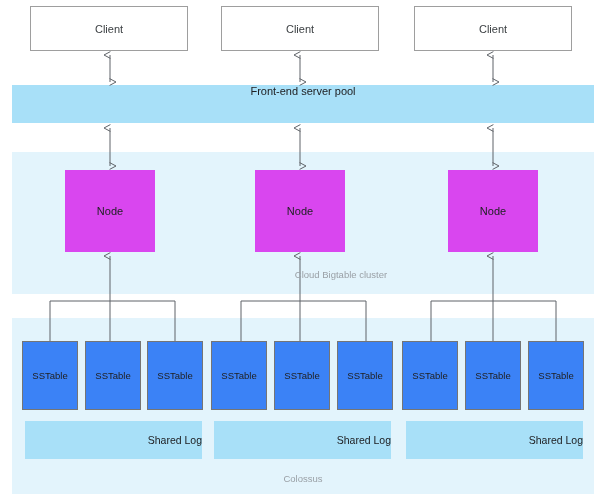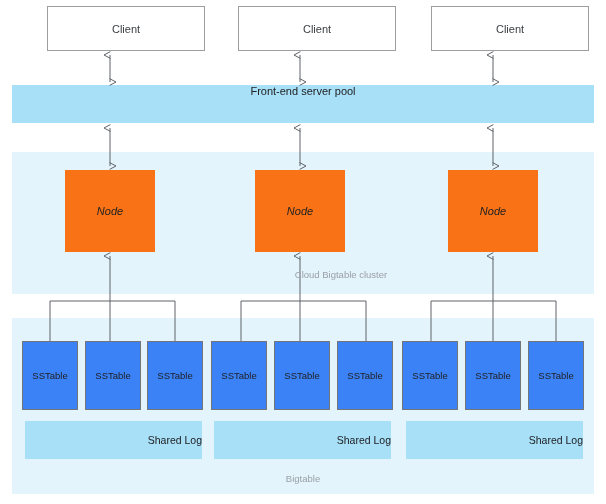--- a/index.html
+++ b/index.html
@@ -33,27 +33,25 @@
     display: flex;
     align-items: center;
     justify-content: center;
     text-align: center;
   }
   .box-client {
     background: #ffffff;
     border: 1px solid #9e9e9e;
     color: #3c4043;
     font-size: 11px;
-    margin-left: 17px;
   }
   .box-node {
-    background: #f97316;
+    background: #d946ef;
     color: #202124;
     font-size: 11px;
-    font-style: italic;
   }
   .box-sstable {
     background: #3b82f6;
     border: 1px solid #757575;
     color: #202124;
     font-size: 9.5px;
   }
   .box-sharedlog {
     background: #a8e0f8;
     color: #202124;
@@ -201,15 +199,15 @@
   <div class="box box-sharedlog" style="left:25px; top:421px; width:177px; height:38px;">
     <span>Shared Log</span>
   </div>
   <div class="box box-sharedlog" style="left:214px; top:421px; width:177px; height:38px;">
     <span>Shared Log</span>
   </div>
   <div class="box box-sharedlog" style="left:406px; top:421px; width:177px; height:38px;">
     <span>Shared Log</span>
   </div>
 
-  <div class="band-label" style="left:0; top:473px; width:606px;">Bigtable</div>
+  <div class="band-label" style="left:0; top:473px; width:606px;">Colossus</div>
 
 </div>
 
 </body></html>

